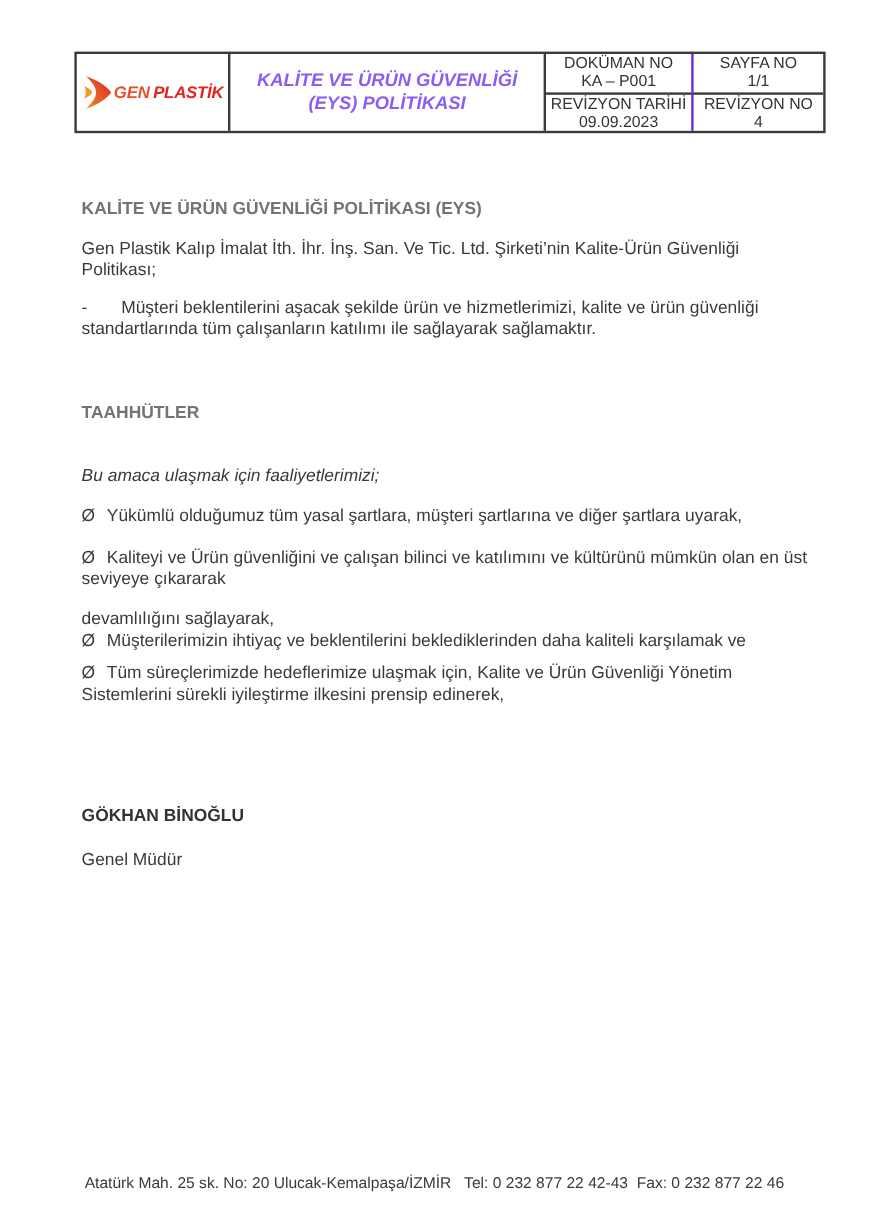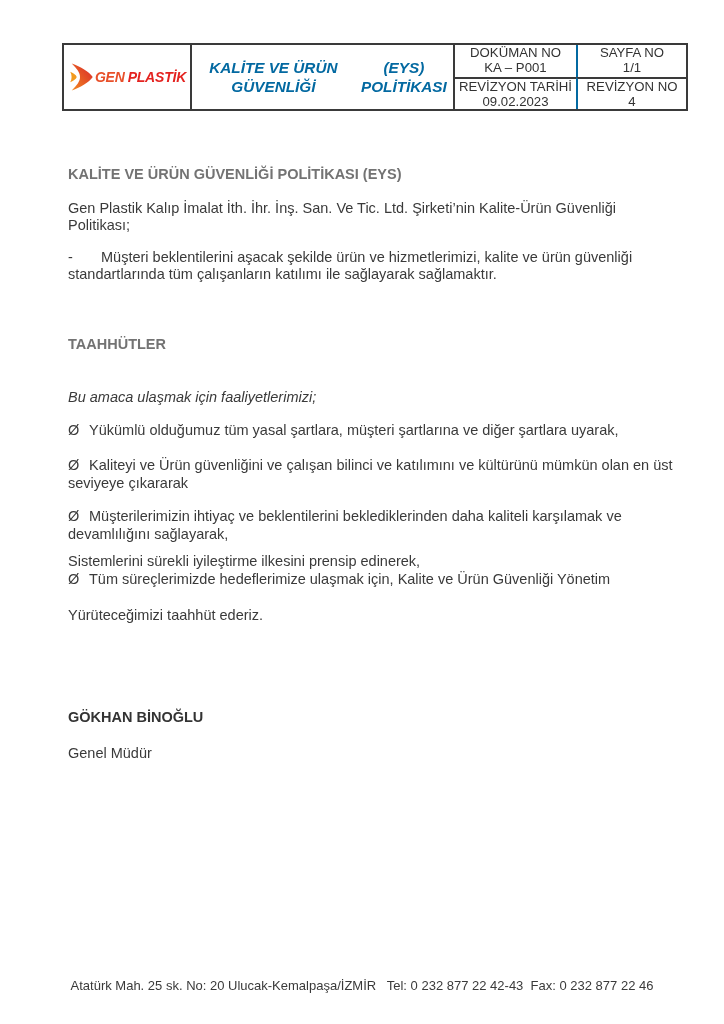--- a/index.html
+++ b/index.html
@@ -41,29 +41,29 @@
     letter-spacing: -0.2px;
     white-space: nowrap;
   }
   .brand-gen { color: #e8502a; }
   .brand-plastik { color: #e42320; margin-left: 3px; }
 
   .cell-title {
     flex: 1;
     border-left: 2px solid #3a3a3a;
     display: flex;
-    flex-direction: row;
+    flex-direction: column;
     align-items: center;
     justify-content: center;
     text-align: center;
     font-weight: bold;
     font-style: italic;
     font-size: 15.3px;
     line-height: 19px;
-    color: #0369a1;
+    color: #8b5cf6;
   }
 
   .meta-grid {
     width: 233px;
     border-left: 2px solid #3a3a3a;
     display: grid;
     grid-template-columns: 121px 1fr;
     grid-template-rows: 1fr 1fr;
   }
   .meta-cell {
@@ -71,21 +71,21 @@
     flex-direction: column;
     align-items: center;
     justify-content: flex-start;
     text-align: center;
     font-size: 13.2px;
     line-height: 15px;
     color: #333333;
     white-space: nowrap;
     overflow: hidden;
   }
-  .meta-cell.col2 { border-left: 2px solid #0369a1; }
+  .meta-cell.col2 { border-left: 2px solid #6d28d9; }
   .meta-cell.row2 { border-top: 2px solid #3a3a3a; }
 
   
   .content {
     padding: 166px 58px 0 68px;
     font-size: 14.5px;
     line-height: 17.5px;
   }
   .content .line { white-space: nowrap; }
   .h-bold { font-weight: bold; color: #737373; }
@@ -149,21 +149,21 @@
       <div class="meta-cell col1 row1">
         <div>DOKÜMAN NO</div>
         <div>KA – P001</div>
       </div>
       <div class="meta-cell col2 row1">
         <div>SAYFA NO</div>
         <div>1/1</div>
       </div>
       <div class="meta-cell col1 row2">
         <div>REVİZYON TARİHİ</div>
-        <div>09.02.2023</div>
+        <div>09.09.2023</div>
       </div>
       <div class="meta-cell col2 row2">
         <div>REVİZYON NO</div>
         <div>4</div>
       </div>
     </div>
   </div>
 
   <div class="content">
 
@@ -186,30 +186,29 @@
     <div class="bullet-1">
       <div class="line"><span class="b-marker">Ø</span><span>Yükümlü olduğumuz tüm yasal şartlara, müşteri şartlarına ve diğer şartlara uyarak,</span></div>
     </div>
 
     <div class="bullet-2">
       <div class="line"><span class="b-marker">Ø</span><span>Kaliteyi ve Ürün güvenliğini ve çalışan bilinci ve katılımını ve kültürünü mümkün olan en üst</span></div>
       <div class="line">seviyeye çıkararak</div>
     </div>
 
     <div class="bullet-3">
+      <div class="line">devamlılığını sağlayarak,</div>
       <div class="line"><span class="b-marker">Ø</span><span>Müşterilerimizin ihtiyaç ve beklentilerini beklediklerinden daha kaliteli karşılamak ve</span></div>
-      <div class="line">devamlılığını sağlayarak,</div>
     </div>
 
     <div class="bullet-4">
+      <div class="line"><span class="b-marker">Ø</span><span>Tüm süreçlerimizde hedeflerimize ulaşmak için, Kalite ve Ürün Güvenliği Yönetim</span></div>
       <div class="line">Sistemlerini sürekli iyileştirme ilkesini prensip edinerek,</div>
-      <div class="line"><span class="b-marker">Ø</span><span>Tüm süreçlerimizde hedeflerimize ulaşmak için, Kalite ve Ürün Güvenliği Yönetim</span></div>
-    </div>
-
-    <p class="closing">Yürüteceğimizi taahhüt ederiz.</p>
+    </div>
+
 
     <p class="sig-name">GÖKHAN BİNOĞLU</p>
     <p class="sig-title">Genel Müdür</p>
   </div>
 
   <div class="page-footer">
     <div>Atatürk Mah. 25 sk. No: 20 Ulucak-Kemalpaşa/İZMİR   Tel: 0 232 877 22 42-43  Fax: 0 232 877 22 46</div>
     
   </div>
 

